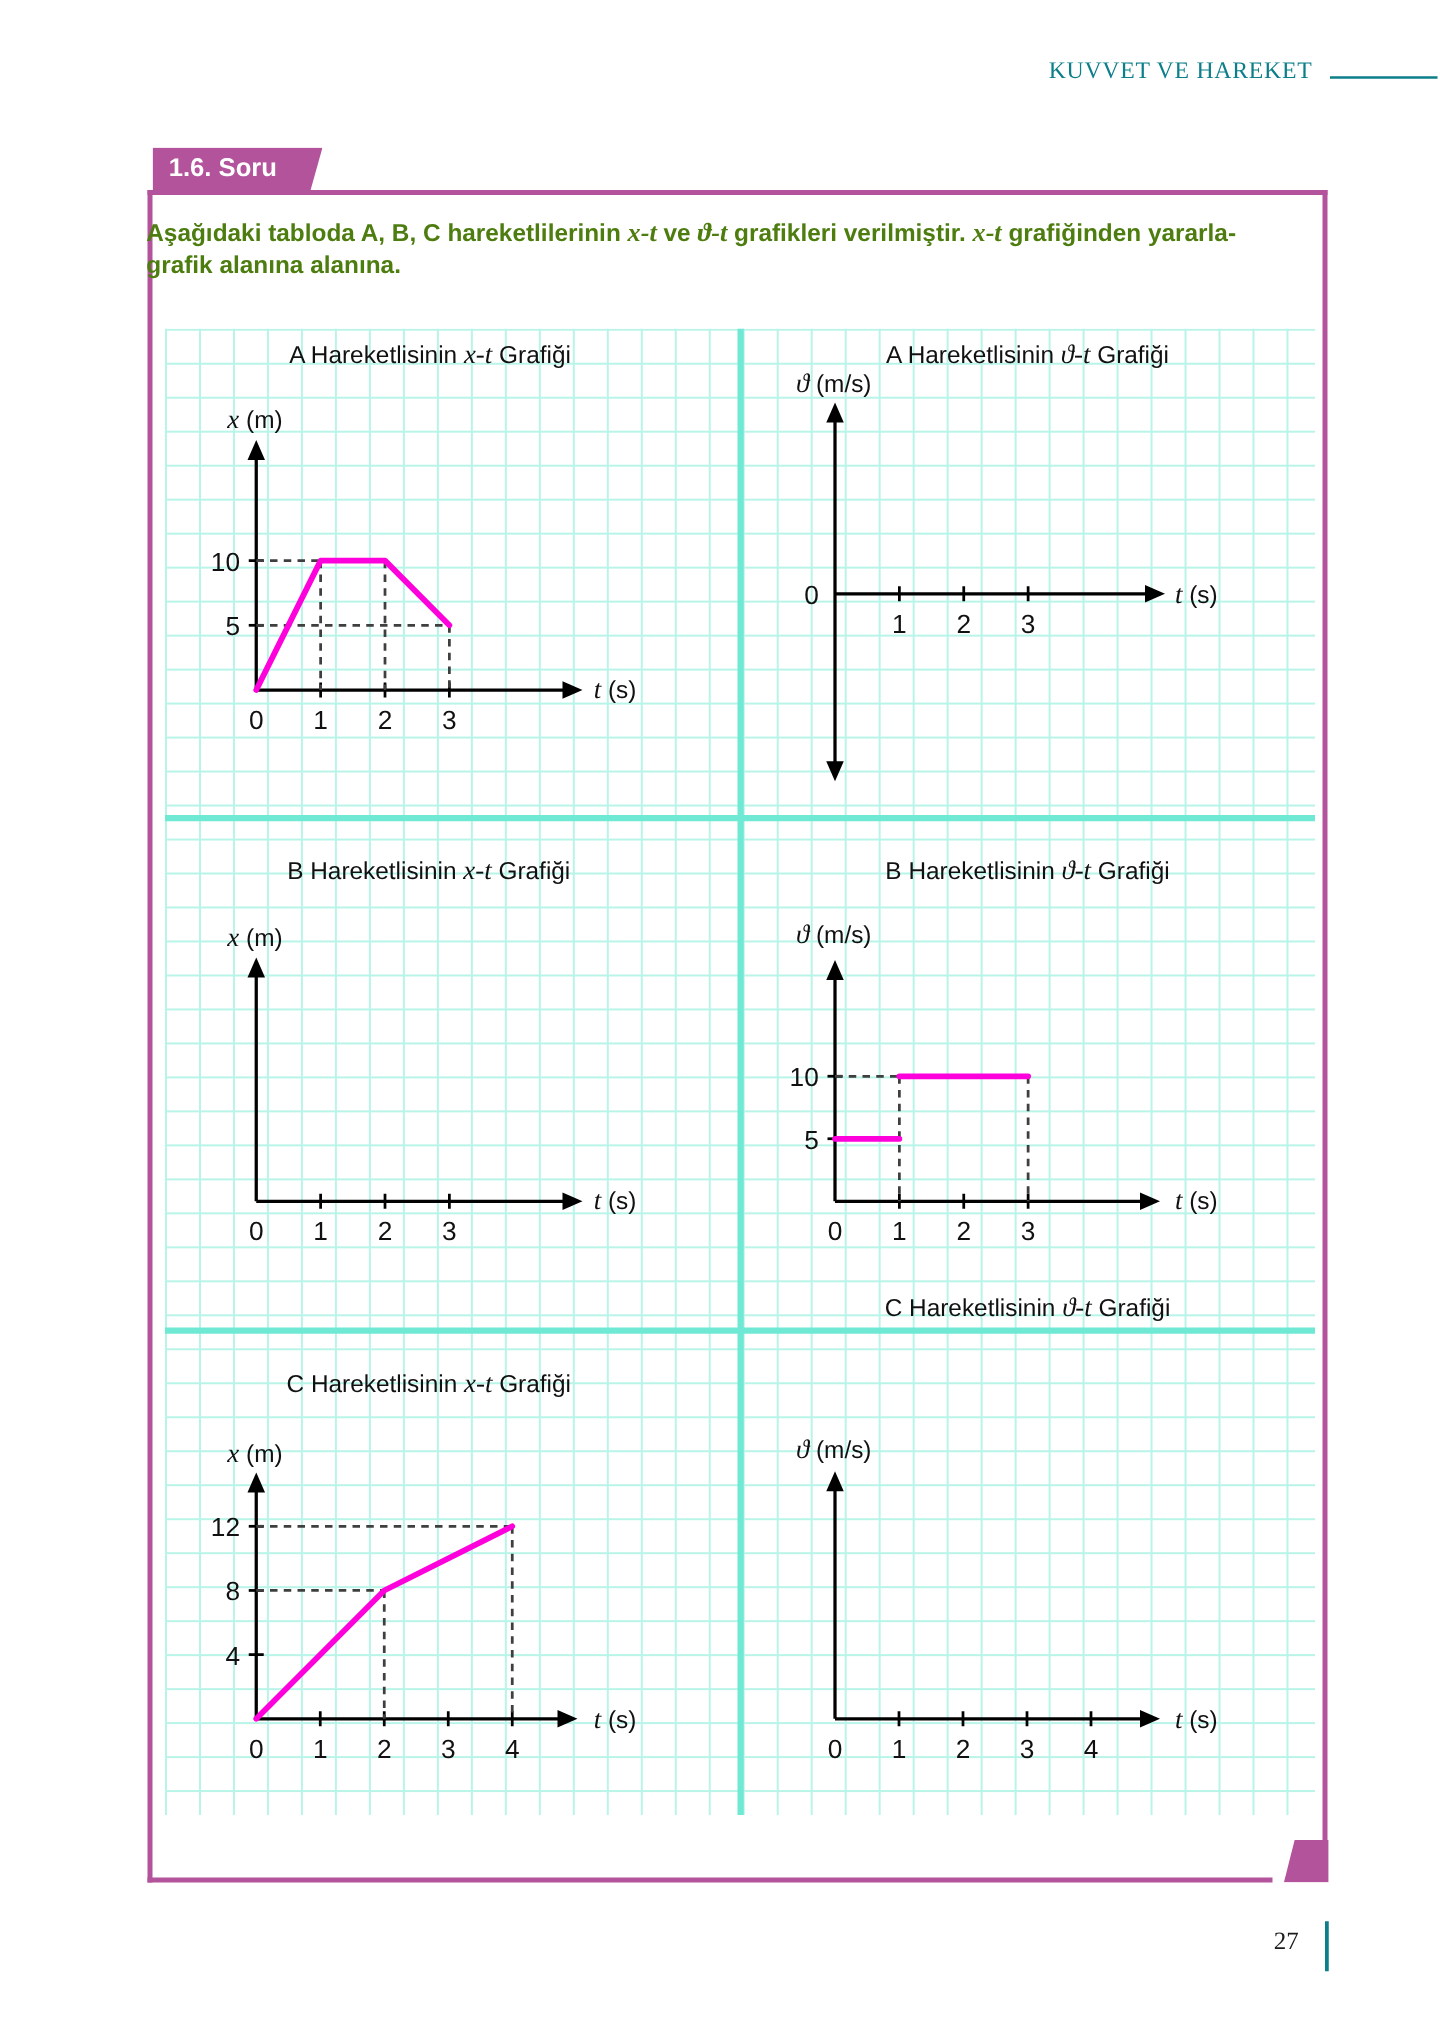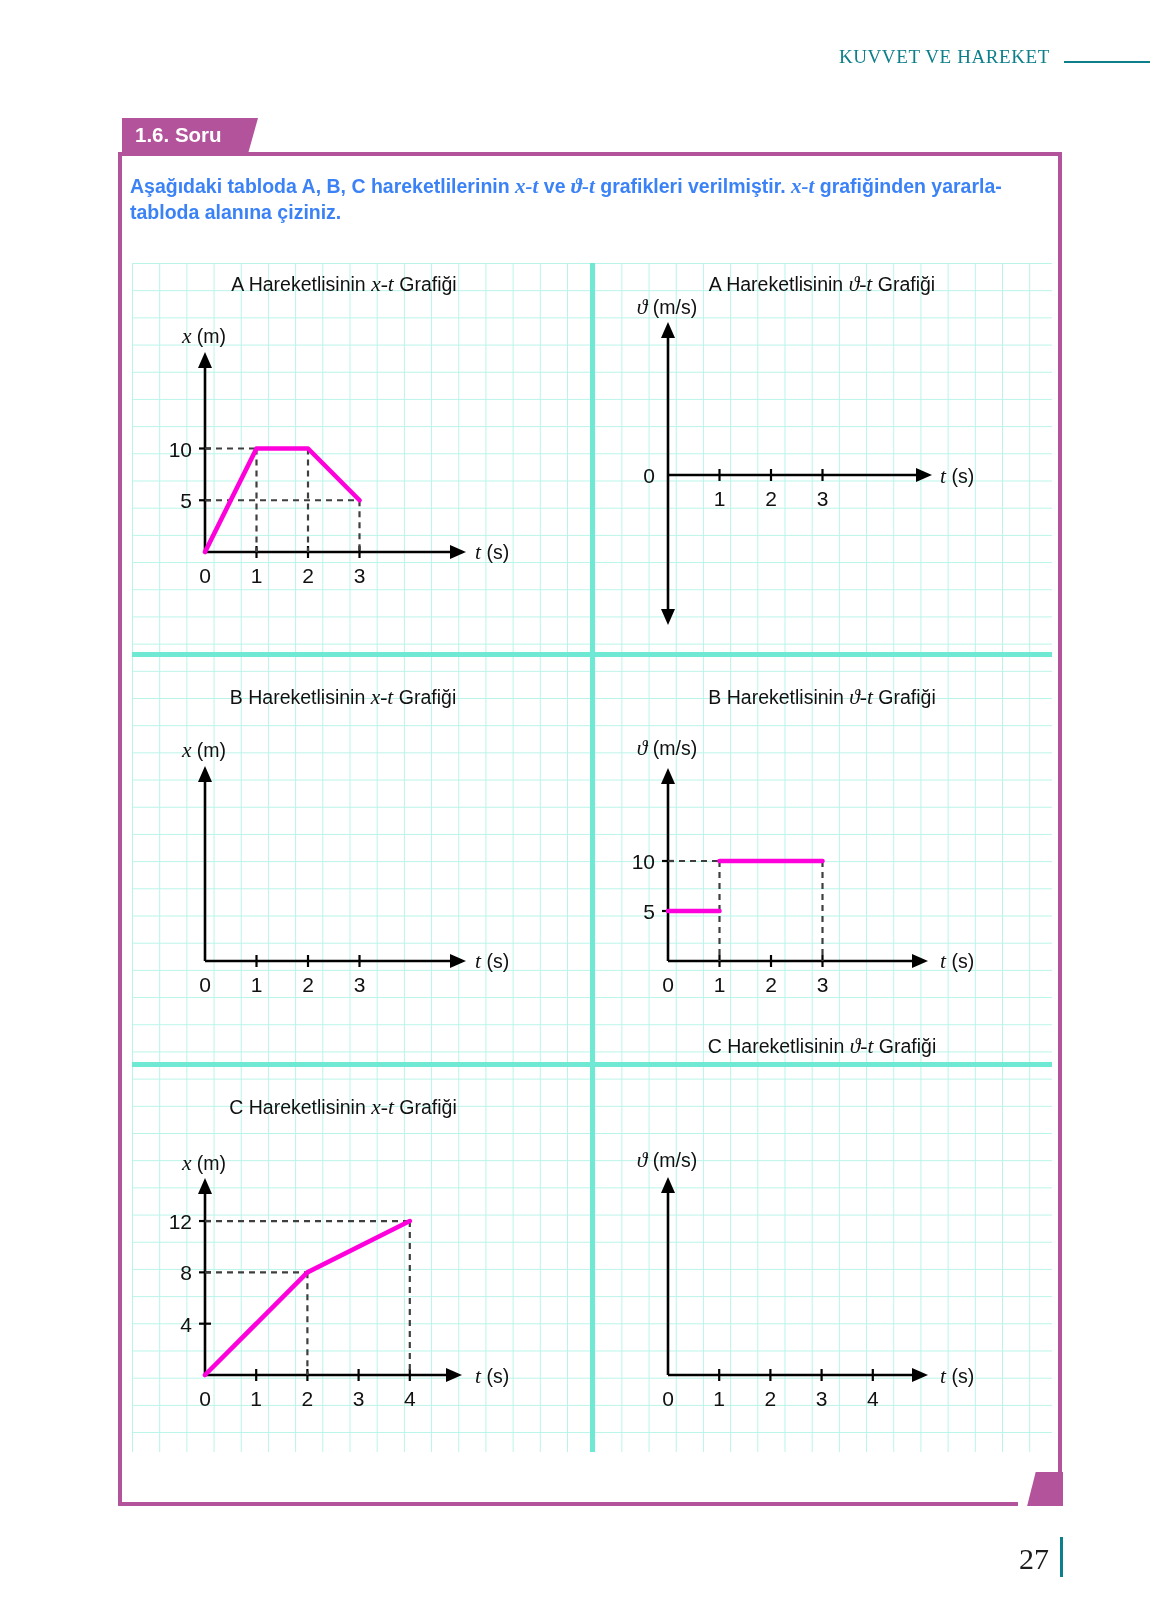--- a/index.html
+++ b/index.html
@@ -15,21 +15,21 @@
         line-height:34px;padding-left:13px;box-sizing:border-box;}
   
   .bd{position:absolute;background:#b3539b;}
   .bd-top{left:118px;top:152px;width:944px;height:4px;}
   .bd-left{left:118px;top:152px;width:4px;height:1354px;}
   .bd-right{left:1058px;top:152px;width:4px;height:1322px;}
   .bd-bottom{left:118px;top:1502px;width:900px;height:4px;}
   .bd-tab{left:1024px;top:1472px;width:39px;height:34px;background:#b3539b;
         clip-path:polygon(30% 0,100% 0,100% 100%,8% 100%);}
   
-  .question{position:absolute;left:130px;top:173px;width:905px;color:#3b82f6;}
+  .question{position:absolute;left:117px;top:173px;width:905px;color:#4d7c0f;}
   .qline{height:26px;line-height:26px;white-space:nowrap;font-weight:bold;font-size:19.5px;}
   .qline .math,.glabel .math{font-family:"Liberation Serif",serif;font-style:italic;}
   .qline .math{font-size:21px;font-weight:600;}
   
   .grid-area{position:absolute;left:132px;top:263px;width:920px;height:1189px;
         background-image:linear-gradient(to right,#b9f4e8 1.4px,transparent 1.4px),
                          linear-gradient(to bottom,#b9f4e8 1.4px,transparent 1.4px);
         background-size:27.2px 27.2px;}
   .thick{position:absolute;background:#6fe9d3;}
   .thick-v{left:590px;top:263px;width:5px;height:1189px;}
@@ -38,42 +38,42 @@
   
   #chart-svg{position:absolute;left:0;top:0;pointer-events:none;}
   #chart-svg .tick{font-family:"Liberation Sans",sans-serif;font-size:21px;fill:#111;}
   #label-layer{position:absolute;left:0;top:0;width:100%;height:100%;pointer-events:none;padding-left:24px;}
   .glabel{position:absolute;white-space:nowrap;font-size:19.5px;color:#111;}
   .glabel .math{font-size:21.5px;}
   .cc{transform:translate(-50%,-50%);}
   .lc{transform:translate(0,-50%);}
   
   .page-num{position:absolute;left:1019px;top:1542px;font-family:"Liberation Serif",serif;
-        font-size:30px;color:#1c1c1c;}
+        font-size:20px;color:#1c1c1c;}
   .page-num-rule{position:absolute;left:1060px;top:1537px;width:3px;height:40px;background:#0d7f8a;}
 </style>
 </head>
 <body>
 
 <div class="page">
 
   <div class="header-title">KUVVET VE HAREKET</div>
   <div class="header-rule"></div>
 
   <div class="soru-label">1.6. Soru</div>
 
   <div class="bd bd-top"></div>
   <div class="bd bd-left"></div>
   <div class="bd bd-right"></div>
   <div class="bd bd-bottom"></div>
   <div class="bd-tab bd"></div>
 
   <div class="question">
     <div class="qline"><span>Aşağıdaki tabloda A, B, C hareketlilerinin </span><span class="math">x-t</span><span> ve </span><span class="math">ϑ-t</span><span> grafikleri verilmiştir. </span><span class="math">x-t</span><span> grafiğinden yararla-</span></div>
-    <div class="qline"><span>tabloda alanına çiziniz.</span></div>
+    <div class="qline"><span>grafik alanına alanına.</span></div>
   </div>
 
   <div class="grid-area"></div>
   <div class="thick thick-v"></div>
   <div class="thick thick-h1"></div>
   <div class="thick thick-h2"></div>
 
   <svg id="chart-svg" width="1152" height="1624">
       <g>
         <line x1="205" y1="552" x2="205" y2="363" stroke="#000000" stroke-width="2.6"></line>

